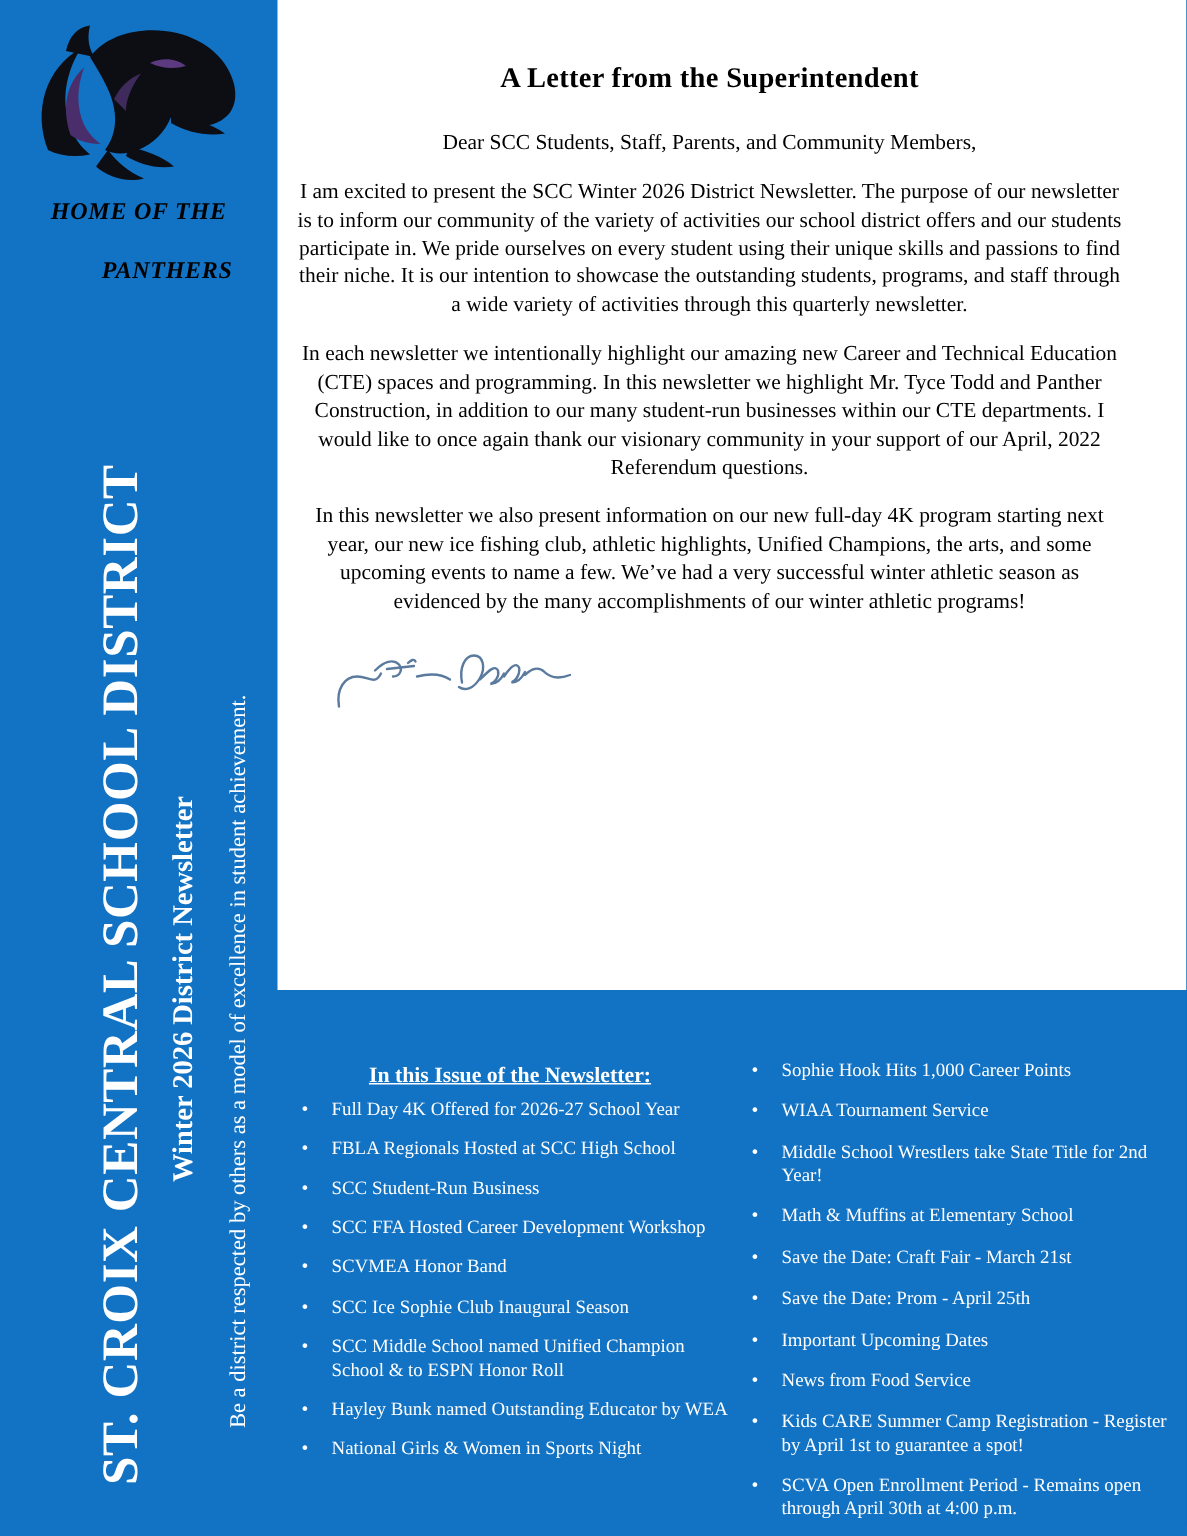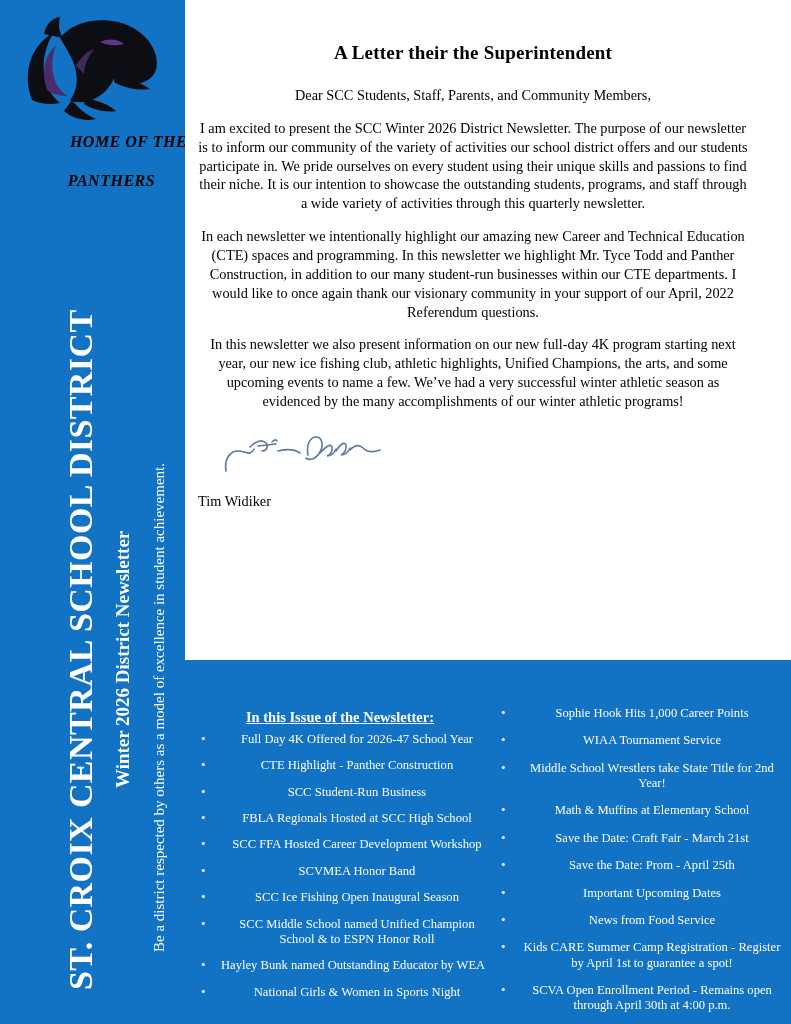--- a/index.html
+++ b/index.html
@@ -54,21 +54,21 @@
     position: absolute;
     width: 185px;
     text-align: center;
     color: #000000;
     font-family: "Liberation Serif", serif;
     font-weight: bold;
     font-style: italic;
     font-size: 16px;
     letter-spacing: 0.5px;
   }
-  .home-of-the { top: 133px; left: 0; padding-left: 36px; }
+  .home-of-the { top: 133px; left: 0; }
   .panthers    { top: 172px; left: 0; padding-left: 19px; }
 
   
   .vert {
     position: absolute;
     color: #ffffff;
     white-space: nowrap;
     transform-origin: 0 0;
     transform: rotate(-90deg);
   }
@@ -159,21 +159,20 @@
     padding: 0 0 0 26px;
     list-style: none;
   }
   .col li {
     position: relative;
     color: #ffffff;
     font-size: 12.6px;
     line-height: 1.22;
     margin-bottom: 10px;
     padding-left: 2px;
-    text-align: center;
   }
   .col li::before {
     content: "\2022";
     position: absolute;
     left: -18px;
     top: -1px;
     font-size: 13px;
     color: #ffffff;
   }
   .col-left li { margin-bottom: 11px; }
@@ -220,21 +219,21 @@
     <div class="panthers">PANTHERS</div>
 
     <div class="vert vert-district">ST. CROIX CENTRAL SCHOOL DISTRICT</div>
     <div class="vert vert-issue">Winter 2026 District Newsletter</div>
     <div class="vert vert-motto">Be a district respected by others as a model of excellence in student achievement.</div>
   </div>
 
   <div class="white-panel"></div>
 
   <div class="letter">
-    <div class="letter-title">A Letter their the Superintendent</div>
+    <div class="letter-title">A Letter from the Superintendent</div>
 
     <p>Dear SCC Students, Staff, Parents, and Community Members,</p>
     <p>I am excited to present the SCC Winter 2026 District Newsletter.  The purpose of our newsletter is to inform our community of the variety of activities our school district offers and our students participate in.  We pride ourselves on every student using their unique skills and passions to find their niche.  It is our intention to showcase the outstanding students, programs, and staff through a wide variety of activities through this quarterly newsletter.</p>
     <p>In each newsletter we intentionally highlight our amazing new Career and Technical Education (CTE) spaces and programming. In this newsletter we highlight Mr. Tyce Todd and Panther Construction, in addition to our many student-run businesses within our CTE departments.  I would like to once again thank our visionary community in your support of our April, 2022 Referendum questions.</p>
     <p>In this newsletter we also present information on our new full-day 4K program starting next year, our new ice fishing club, athletic highlights, Unified Champions, the arts, and some upcoming events to name a few.  We’ve had a very successful winter athletic season as evidenced by the many accomplishments of our winter athletic programs!</p>
 
     <div class="signature">
       <svg viewBox="0 0 180 52" xmlns="http://www.w3.org/2000/svg">
         <g fill="none" stroke="#5a7a9e" stroke-width="1.6" stroke-linecap="round">
           <path d="M6 46 C4 34 10 26 18 26 C26 26 30 32 34 24"></path>
@@ -243,36 +242,34 @@
           <path d="M52 17 C54 15 56 14 57 16"></path>
           <path d="M58 26 C66 24 74 24 80 28"></path>
           <path d="M88 30 C86 20 90 12 96 12 C102 12 104 20 100 27 C96 34 90 36 86 33"></path>
           <path d="M100 28 C106 22 110 18 112 22 C113 26 110 30 107 31 C111 31 114 28 116 24"></path>
           <path d="M116 26 C120 20 124 16 126 20 C127 24 124 29 121 30 C125 30 128 27 130 23"></path>
           <path d="M130 25 C134 21 139 19 143 23 C147 27 152 28 160 25"></path>
         </g>
       </svg>
     </div>
 
-    <div class="sign-name">Tim Widiker</div>
   </div>
 
   <div class="issue-block">
 
     <div class="issue-title">In this Issue of the Newsletter:</div>
 
     <div class="col col-left">
       <ul>
-        <li>Full Day 4K Offered for 2026-47 School Year</li>
-        <li>CTE Highlight - Panther Construction</li>
+        <li>Full Day 4K Offered for 2026-27 School Year</li>
+        <li>FBLA Regionals Hosted at SCC High School</li>
         <li>SCC Student-Run Business</li>
-        <li>FBLA Regionals Hosted at SCC High School</li>
         <li>SCC FFA Hosted Career Development Workshop</li>
         <li>SCVMEA Honor Band</li>
-        <li>SCC Ice Fishing Open Inaugural Season</li>
+        <li>SCC Ice Sophie Club Inaugural Season</li>
         <li>SCC Middle School named Unified Champion School &amp; to ESPN Honor Roll</li>
         <li class="li-justify">Hayley Bunk named Outstanding Educator by WEA</li>
         <li>National Girls &amp; Women in Sports Night</li>
       </ul>
     </div>
 
     <div class="col col-right">
       <ul>
         <li>Sophie Hook Hits 1,000 Career Points</li>
         <li>WIAA Tournament Service</li>

